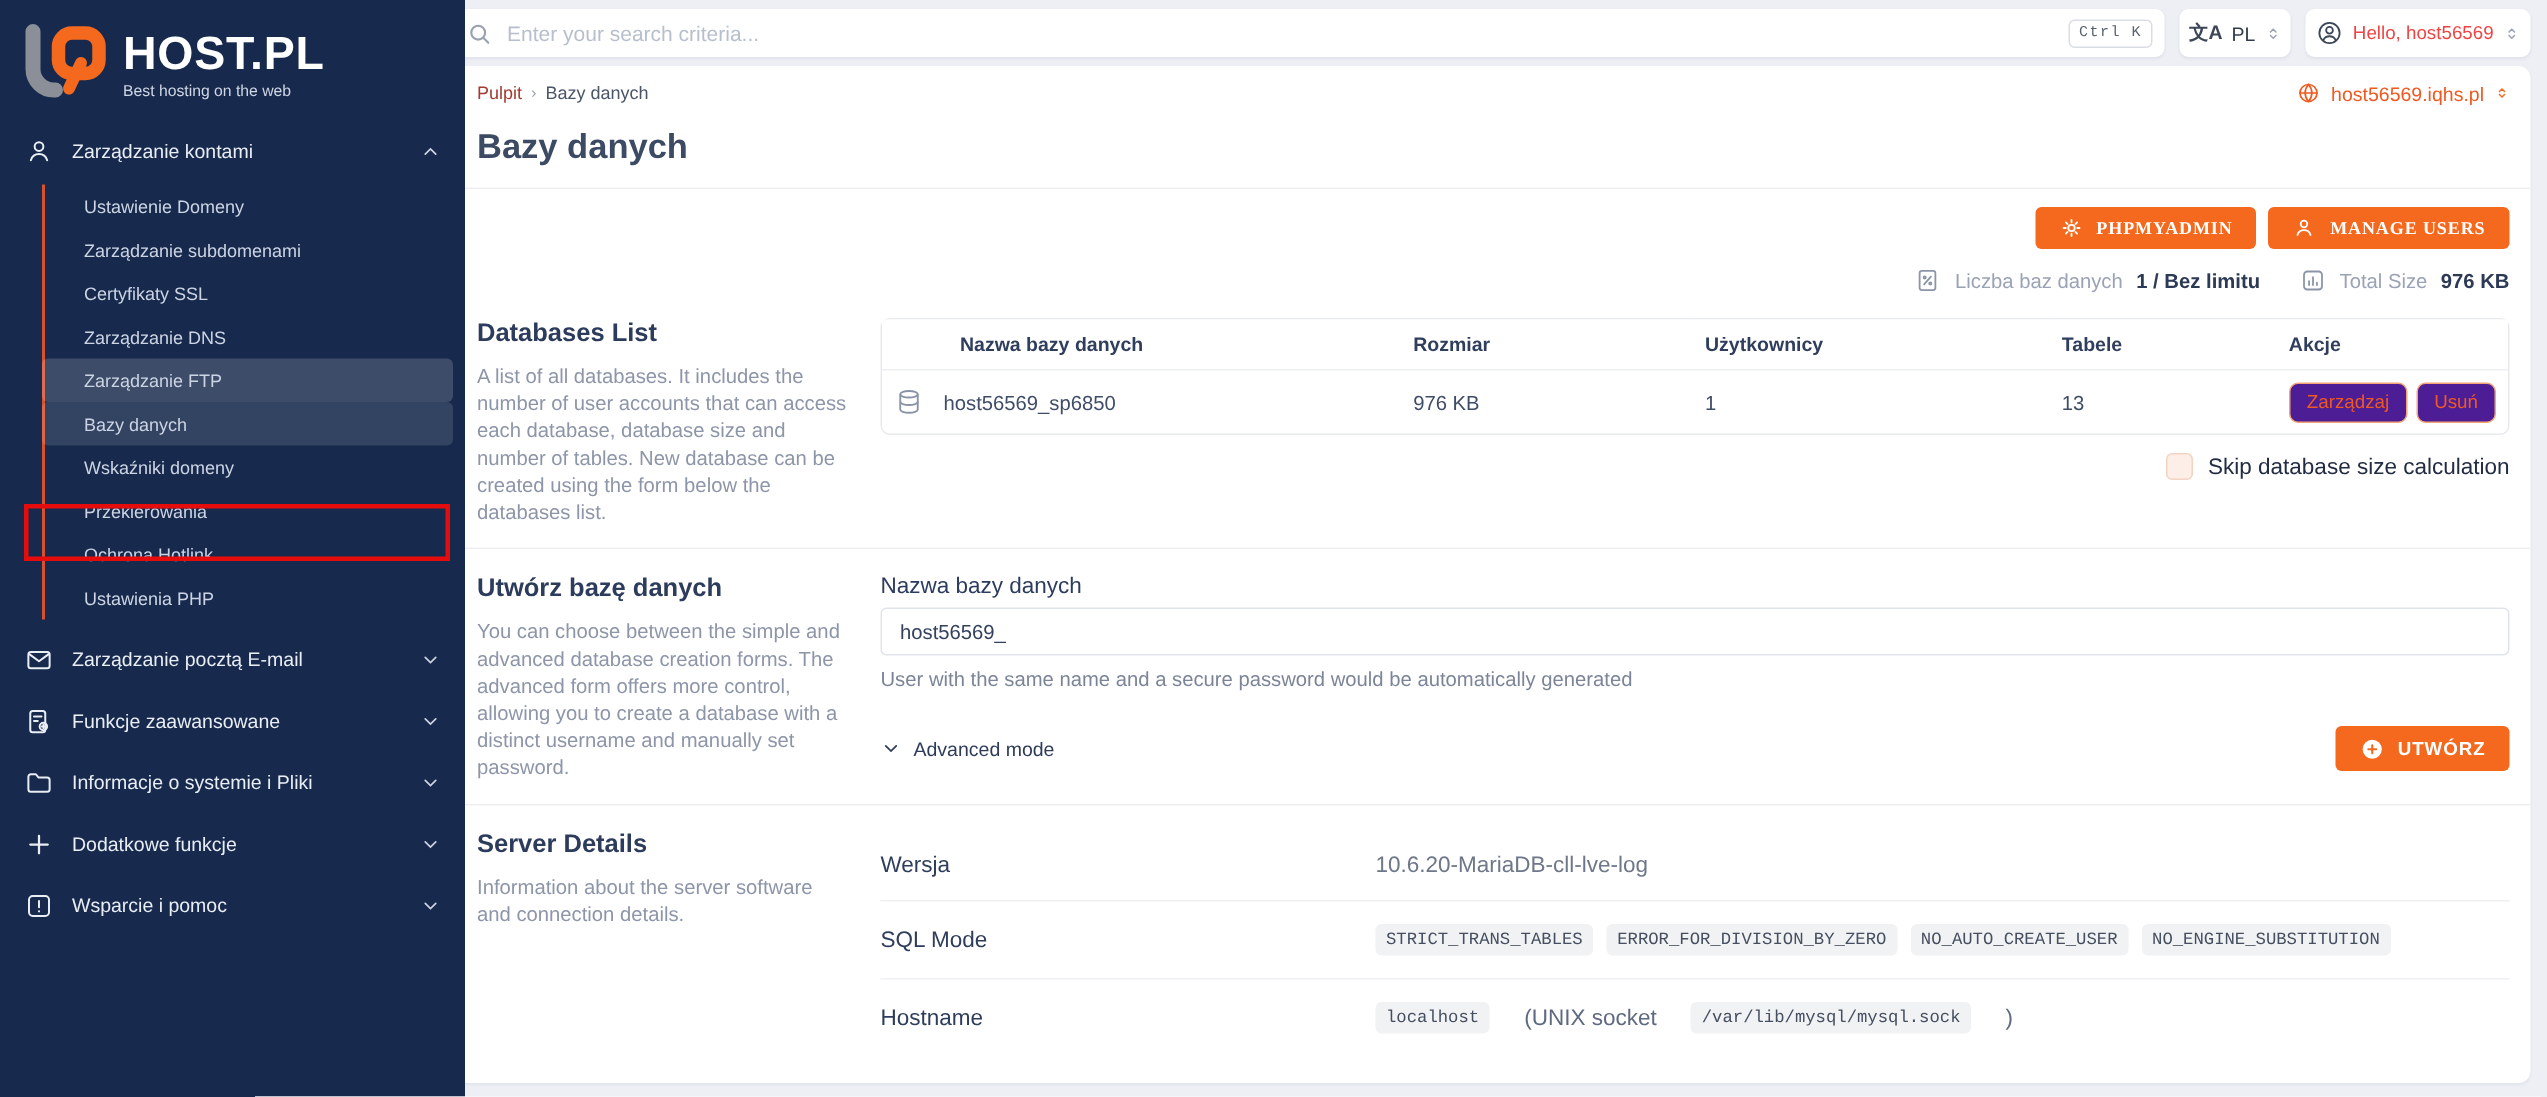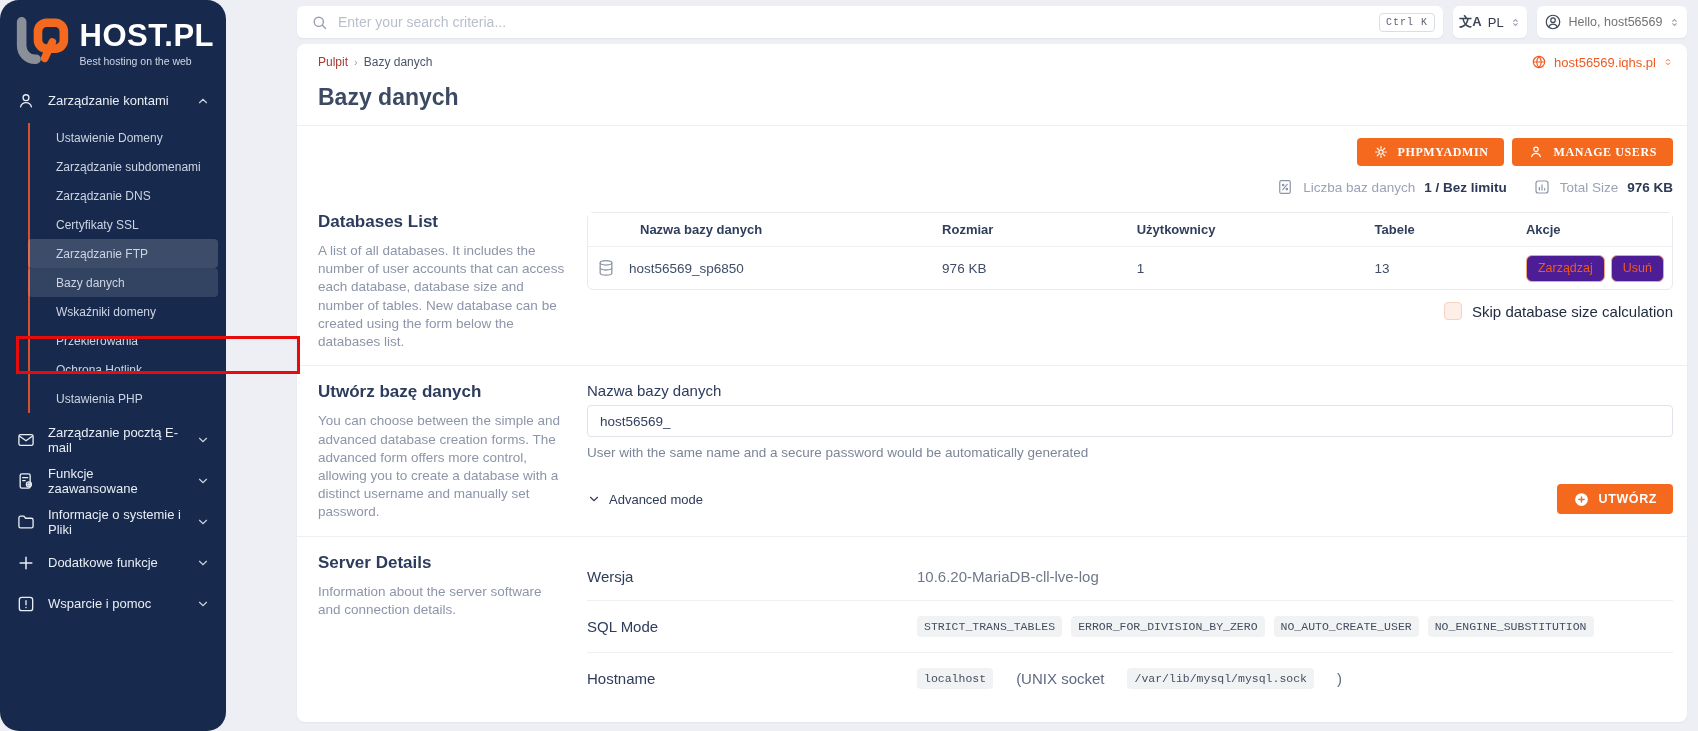--- a/index.html
+++ b/index.html
@@ -8,22 +8,22 @@
     font-family: "Liberation Sans", sans-serif;
     background:#edeff5;
     position:relative;
     overflow:hidden;
     color:#2f3e5c;
   }
   svg { display:block; }
 
   
   .sidebar {
-    position:absolute; left:0; top:0; width:226px; height:731px;
-    background:#172a4d; z-index:5;border-radius:19px;
+    position:absolute; left:0; top:0; width:310px; height:731px;
+    background:#172a4d; z-index:5;
   }
   .logo-wrap { display:flex; align-items:flex-start; gap:10px; padding:14px 12px 0 14px; }
   .logo-text-block { padding-top:6px; }
   .logo-name { color:#ffffff; font-size:31px; font-weight:bold; letter-spacing:.5px; line-height:1; }
   .logo-tagline { color:#cfd6e4; font-size:10.5px; margin-top:4px; }
   .side-search {
     margin-top:16px; height:32px; background:#22375e;
     display:flex; align-items:center; gap:9px; padding:0 10px 0 12px;
     cursor:pointer;
   }
@@ -66,21 +66,21 @@
   .search-card { flex:1; gap:10px; padding:0 8px 0 14px; }
   .search-card .ph { color:#b8bfcc; font-size:14px; flex:1; }
   .kbd-light {
     font-family:"Liberation Mono", monospace; font-size:10px; color:#5a6170;
     border:1px solid #d9dde4; border-radius:4px; padding:3px 6px; letter-spacing:1px; background:#fff;
   }
   .lang-pill { width:74px; justify-content:center; gap:6px; cursor:pointer; }
   .lang-ico { font-size:13px; color:#3c4656; font-weight:bold; }
   .lang-code { font-size:13px; color:#333c4e; }
   .user-pill { width:150px; justify-content:center; gap:7px; cursor:pointer; }
-  .user-name { font-size:12.5px; color:#737373; }
+  .user-name { font-size:12.5px; color:#ef4444; }
   .carets { color:#9aa1b0; }
   .carets.orange { color:#f4691e; }
 
   .card {
     margin-top:6px; background:#fff; border-radius:8px;
     padding:10px 14px 18px 21px; min-height:676px;
     box-shadow:0 1px 2px rgba(20,30,60,.05);
   }
   .crumb-row { display:flex; justify-content:space-between; align-items:center; }
   .crumbs { display:flex; align-items:center; gap:6px; font-size:12px; }
@@ -188,22 +188,22 @@
       <span class="chev">
         <svg width="14" height="14" viewBox="0 0 24 24" fill="none" stroke="currentColor" stroke-width="2" stroke-linecap="round">
             <path d="M6 15l6-6 6 6"></path>
           </svg>
       </span>
     </div>
 
     <div class="submenu">
       <div class="sub-item">Ustawienie Domeny</div>
       <div class="sub-item">Zarządzanie subdomenami</div>
+      <div class="sub-item">Certyfikaty SSL</div>
       <div class="sub-item">Zarządzanie DNS</div>
-      <div class="sub-item">Certyfikaty SSL</div>
       <div class="sub-item hovered">Zarządzanie FTP</div>
       <div class="sub-item active">Bazy danych</div>
       <div class="sub-item">Wskaźniki domeny</div>
       <div class="sub-item">Przekierowania</div>
       <div class="sub-item">Ochrona Hotlink</div>
       <div class="sub-item">Ustawienia PHP</div>
     </div>
 
     <div class="menu-row">
       <span class="mi">

